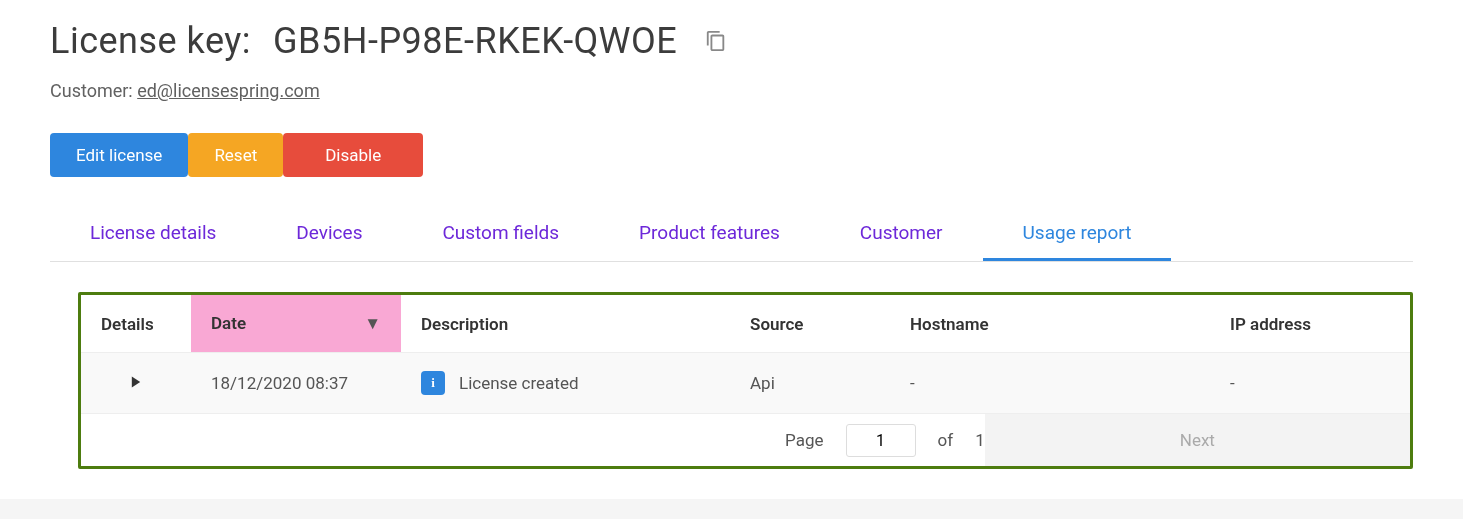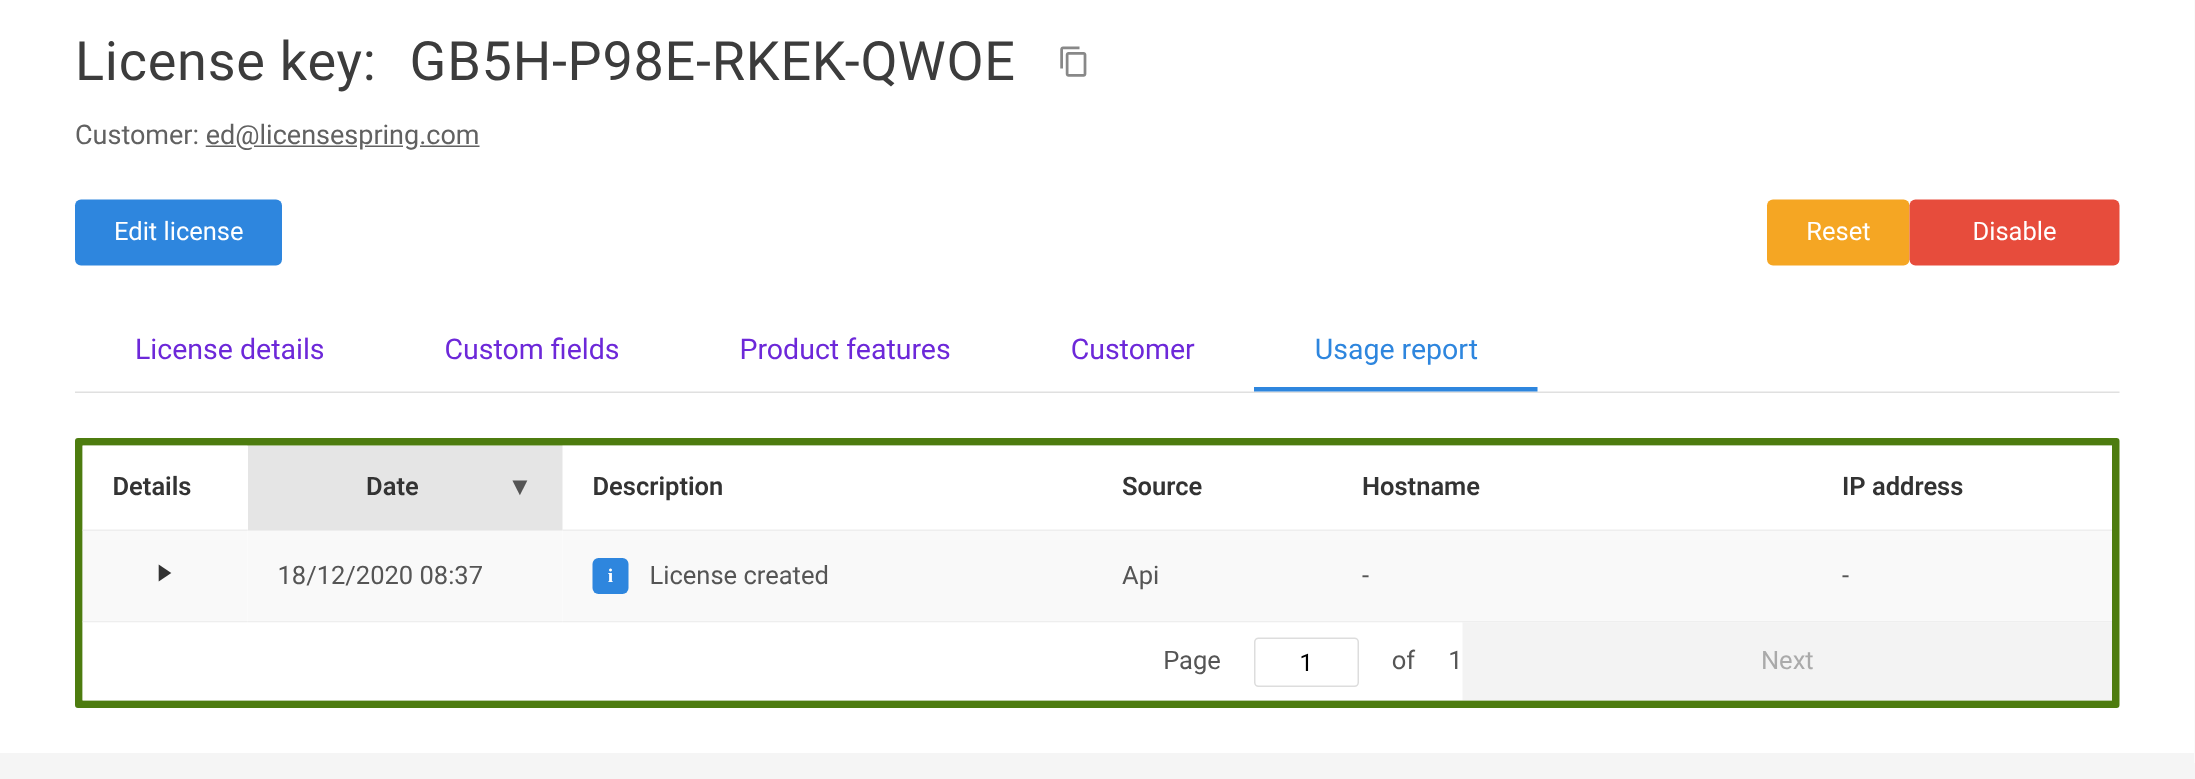--- a/index.html
+++ b/index.html
@@ -35,21 +35,20 @@
       margin-top: 18px;
       font-size: 18px;
       color: #616161;
     }
     .customer-line a {
       color: #616161;
       text-decoration: underline;
     }
     .action-row {
       display: flex;
-      justify-content: space-between;
       align-items: center;
       margin-top: 32px;
     }
     .btn {
       border: none;
       border-radius: 4px;
       padding: 12px 26px;
       font-size: 17px;
       cursor: pointer;
       font-family: inherit;
@@ -70,41 +69,41 @@
       color: #6d28d9;
       cursor: pointer;
       border-bottom: 3px solid transparent;
     }
     .tab.active {
       color: #2e86de;
       border-bottom-color: #2e86de;
     }
     .table-wrap {
       margin-top: 30px;
-      border: 5px solid #4d7c0f;
+      border: 3px solid #4d7c0f;
       border-radius: 2px;
       overflow: hidden;
+      margin-left: 28px;
     }
     table {
       width: 100%;
       border-collapse: collapse;
     }
     thead th {
       text-align: left;
       padding: 18px 20px;
       font-size: 17px;
       font-weight: 600;
       color: #333;
       border-bottom: 1px solid #eee;
       background: #fff;
     }
     thead th.sorted {
-      background: #e5e5e5;
+      background: #f9a8d4;
       position: relative;
-      text-align: center;
     }
     .sort-arrow {
       float: right;
       color: #555;
     }
     tbody td {
       padding: 18px 20px;
       font-size: 17px;
       color: #555;
       background: #f9f9f9;
@@ -192,20 +191,21 @@
   <div class="action-row">
     <button class="btn btn-blue">Edit license</button>
     <div class="right-actions">
       <button class="btn btn-orange">Reset</button>
       <button class="btn btn-red">Disable</button>
     </div>
   </div>
 
   <div class="tabs" id="tabs-container">
       <div class="tab">License details</div>
+      <div class="tab">Devices</div>
       <div class="tab">Custom fields</div>
       <div class="tab">Product features</div>
       <div class="tab">Customer</div>
       <div class="tab active">Usage report</div>
     </div>
 
   <div class="table-wrap">
     <table>
       <thead>
         <tr>

